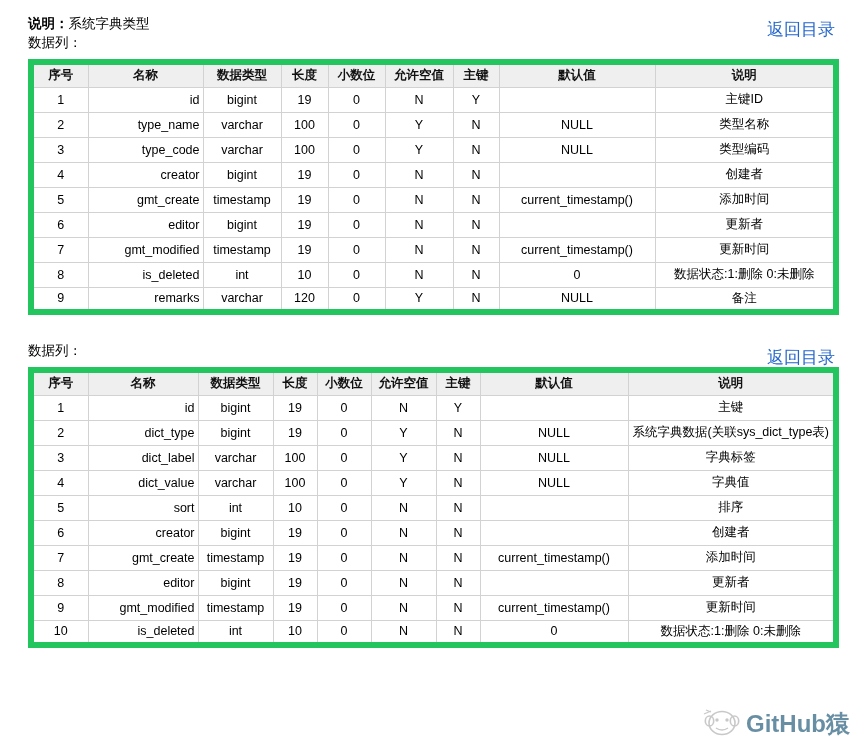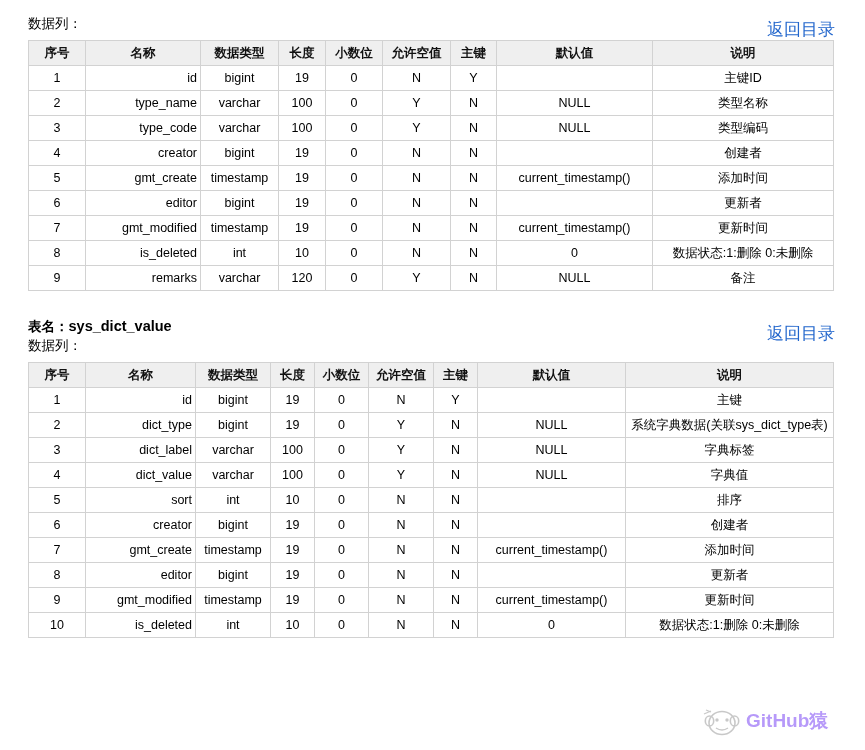--- a/index.html
+++ b/index.html
@@ -49,21 +49,21 @@
     cursor: pointer;
     white-space: nowrap;
   }
   .back-link-1 { top: 18px; }
   .back-link-2 { top: 31px; }
 
   table.schema {
     border-collapse: collapse;
     margin-top: 7px;
     table-layout: fixed;
-    border: 1px solid #22c55e;
+    border: 6px solid #22c55e;
     background: #ffffff;
     padding-left: 32px;
   }
   table.schema th,
   table.schema td {
     border: 1px solid #d2d2d2;
     font-size: 12.5px;
     height: 25px;
     padding: 0 3px;
     box-sizing: border-box;
@@ -93,36 +93,39 @@
     top: 706px;
     width: 150px;
     height: 34px;
     opacity: 0.62;
     pointer-events: none;
   }
   .watermark .wm-text {
     position: absolute;
     left: 46px;
     top: 2px;
-    font-size: 19px;
+    font-size: 24px;
     font-weight: bold;
-    color: #8b5cf6;
+    color: #0c4a6e;
     letter-spacing: 0px;
     white-space: nowrap;
   }
   .watermark svg { position: absolute; left: 0; top: 0; }
 </style>
 </head>
 <body>
 
 <div class="page">
 
   <section class="table-block block-1">
     <a class="back-link back-link-1">返回目录</a>
 
+    <div class="meta-line">
+      <span class="meta-label">说明：</span><span class="meta-value">系统字典类型</span>
+    </div>
     <div class="meta-line">数据列：</div>
 
     <table class="schema t1">
       <colgroup>
         <col style="width:57px">
           <col style="width:115px">
           <col style="width:78px">
         <col style="width:47px">
           <col style="width:57px">
           <col style="width:68px">
@@ -243,23 +246,20 @@
             <td>NULL</td>
             <td>备注</td>
           </tr>
         </tbody>
     </table>
   </section>
 
   <section class="table-block block-2">
     <a class="back-link back-link-2">返回目录</a>
 
-    <div class="meta-line">
-      <span class="meta-label">表名：</span><span class="meta-value-bold">sys_dict_value</span>
-    </div>
     <div class="meta-line">数据列：</div>
 
     <table class="schema t2">
       <colgroup>
         <col style="width:57px">
           <col style="width:110px">
           <col style="width:75px">
         <col style="width:44px">
           <col style="width:54px">
           <col style="width:65px">

